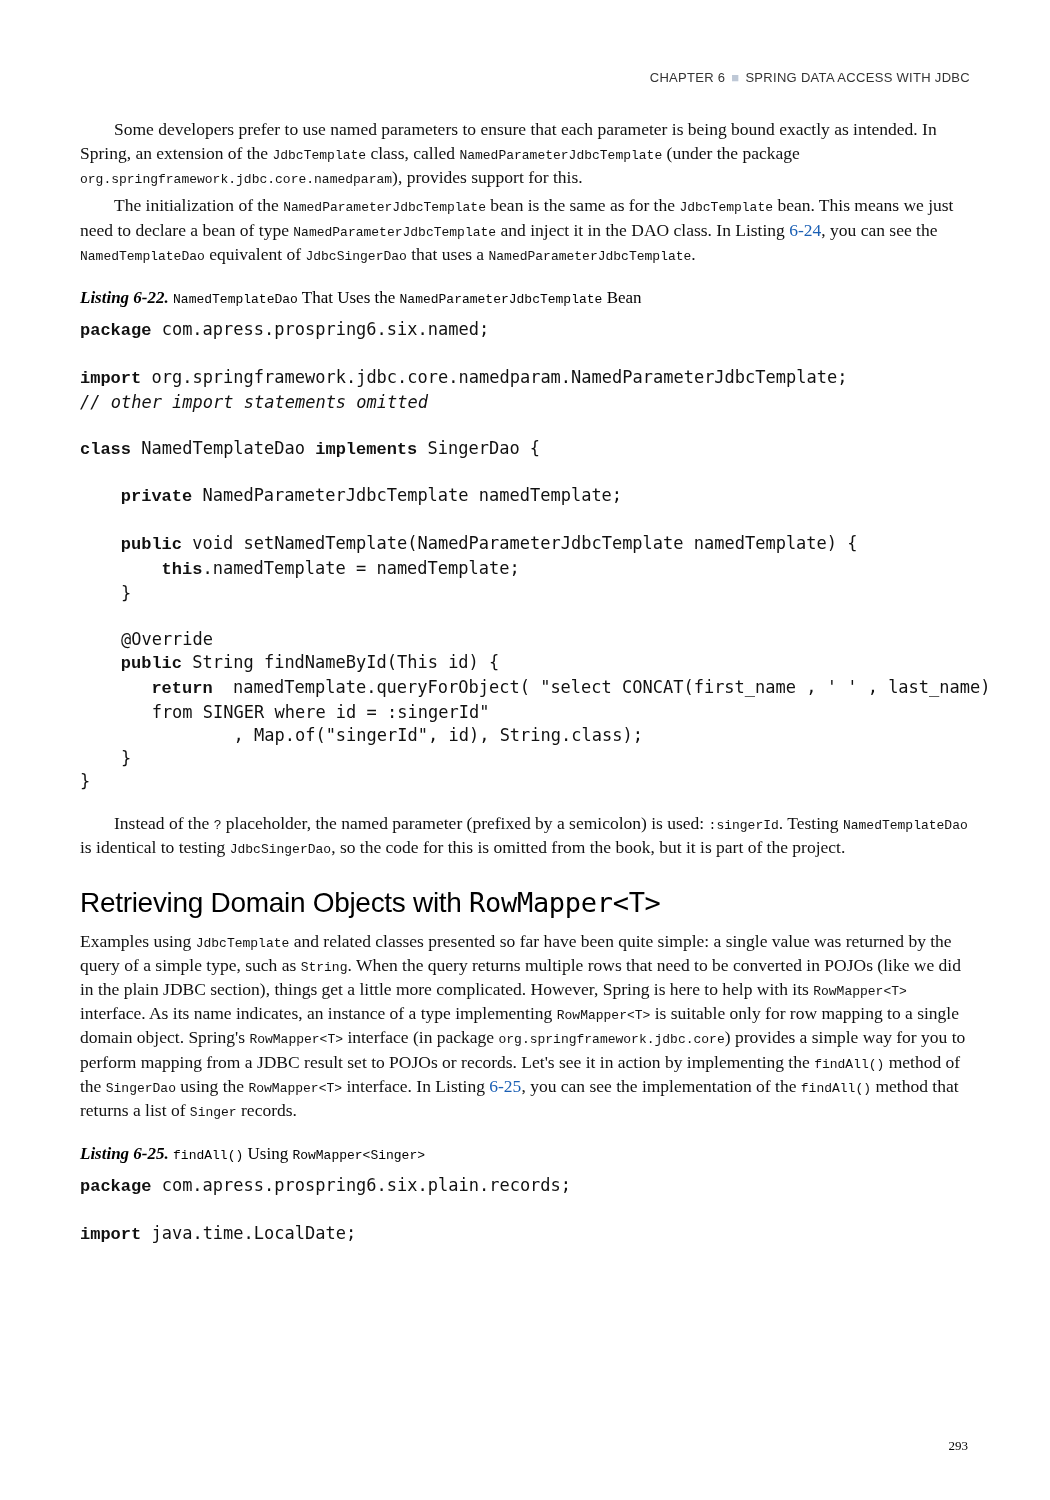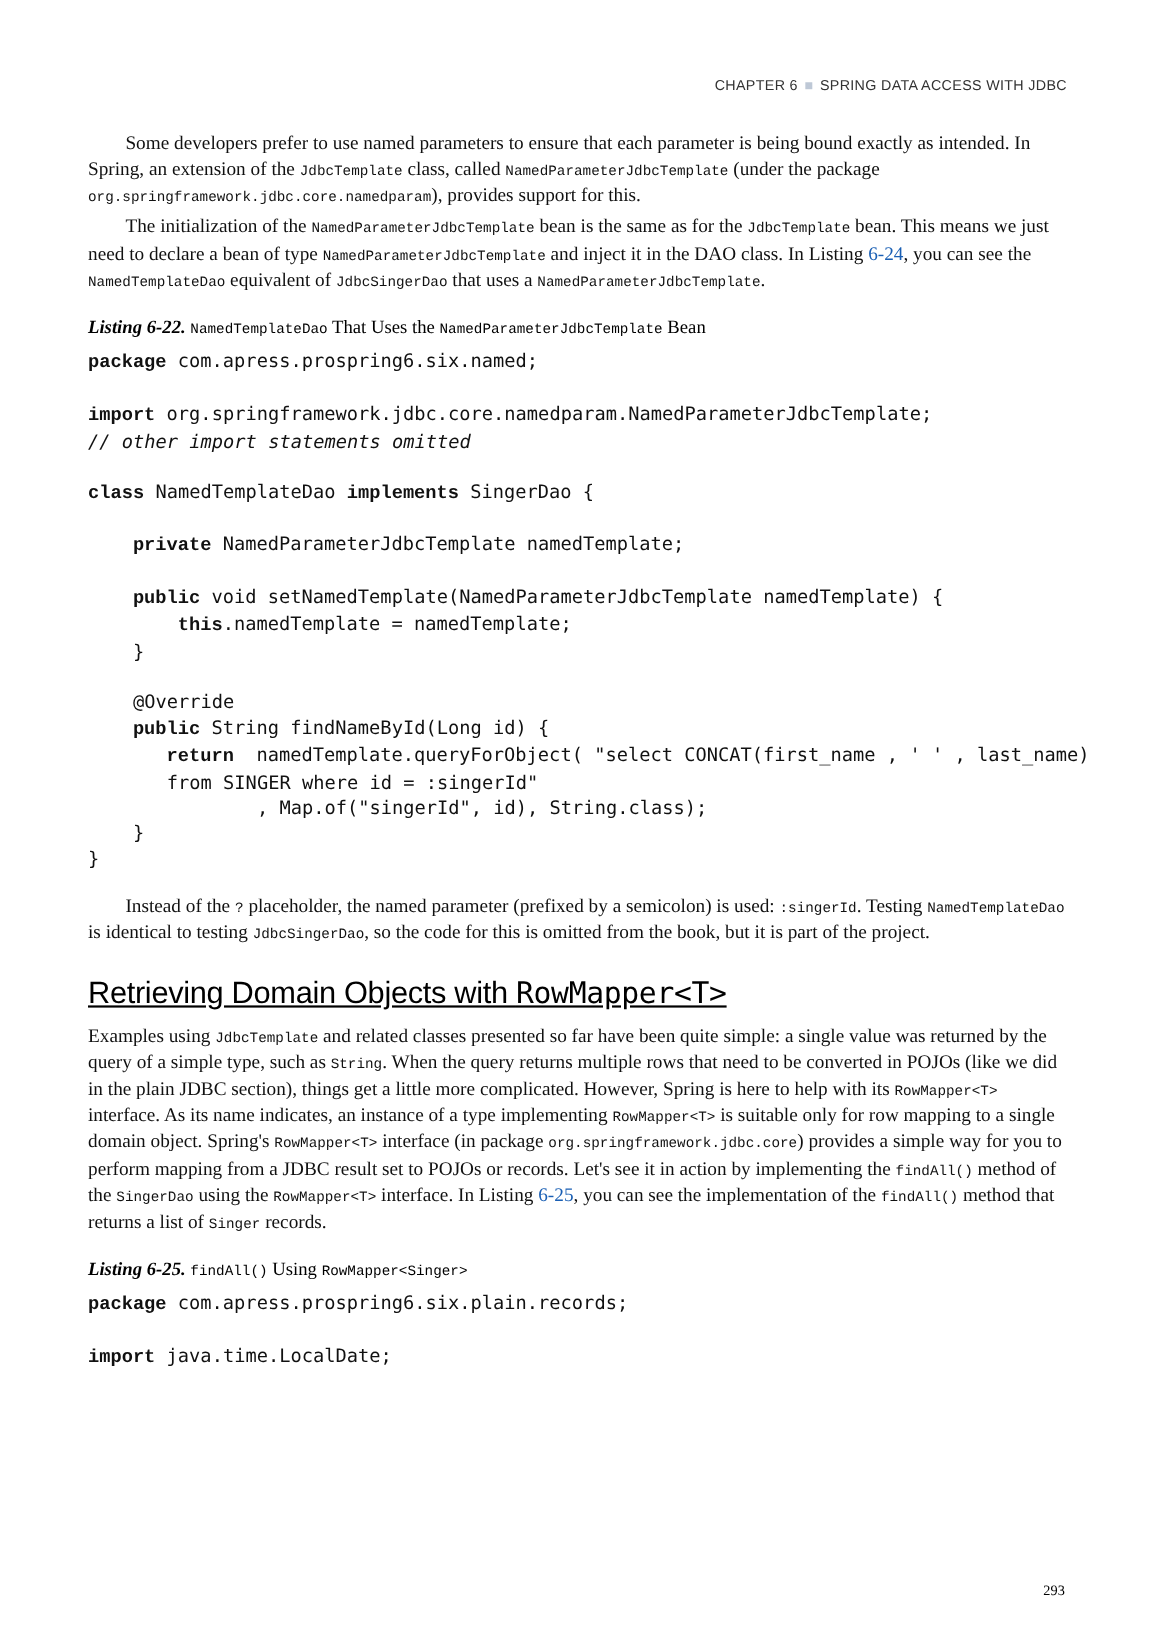--- a/index.html
+++ b/index.html
@@ -73,21 +73,20 @@
   pre.code .cm {
     font-style: italic;
   }
   h2.section {
     font-family: Arial, Helvetica, sans-serif;
     font-weight: 400;
     font-size: 28px;
     margin: 28px 0 10px 0;
     letter-spacing: -0.3px;
     color: #000000;
-    text-decoration: underline;
   }
   h2.section .mono {
     font-family: "DejaVu Sans Mono", Menlo, Consolas, monospace;
     font-size: 27px;
   }
   .link {
     color: #1a5fb4;
   }
   .page-number {
     position: absolute;
@@ -128,21 +127,21 @@
 <span></span>
 <span class="kw">class</span><span> NamedTemplateDao </span><span class="kw">implements</span><span> SingerDao {</span>
 <span></span>
 <span class="kw">    private</span><span> NamedParameterJdbcTemplate namedTemplate;</span>
 <span></span>
 <span class="kw">    public</span><span> void setNamedTemplate(NamedParameterJdbcTemplate namedTemplate) {</span>
 <span class="kw">        this</span><span>.namedTemplate = namedTemplate;</span>
 <span>    }</span>
 <span></span>
 <span>    @Override</span>
-<span class="kw">    public</span><span> String findNameById(Long id) {</span>
+<span class="kw">    public</span><span> String findNameById(This id) {</span>
 <span class="kw">       return</span><span>  namedTemplate.queryForObject( "select CONCAT(first_name , ' ' , last_name)</span>
 <span>       from SINGER where id = :singerId"</span>
 <span>               , Map.of("singerId", id), String.class);</span>
 <span>    }</span>
 <span>}</span></pre>
 
   <p class="body">
     <span class="indent"></span><span>Instead of the </span><span class="mono">?</span><span> placeholder, the named parameter (prefixed by a semicolon) is used: </span><span class="mono">:singerId</span><span>. Testing </span><span class="mono">NamedTemplateDao</span><span> is identical to testing </span><span class="mono">JdbcSingerDao</span><span>, so the code for this is omitted from the book, but it is part of the project.</span>
   </p>
 

